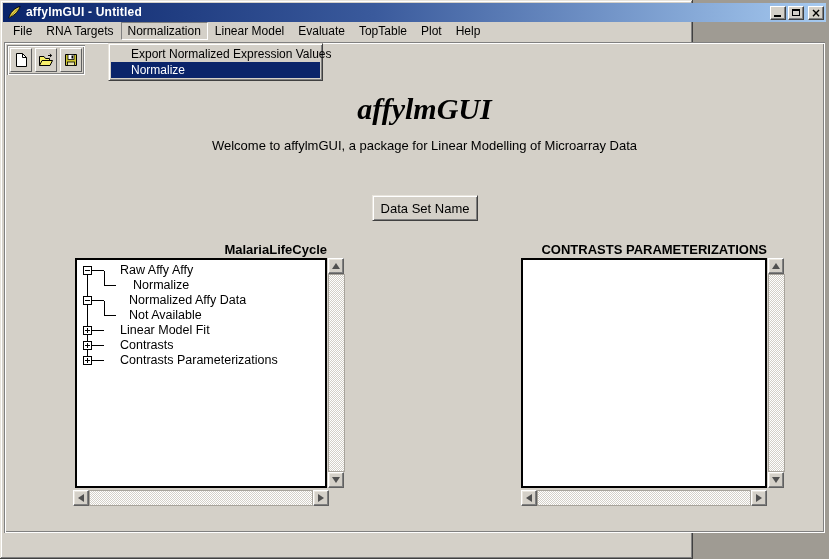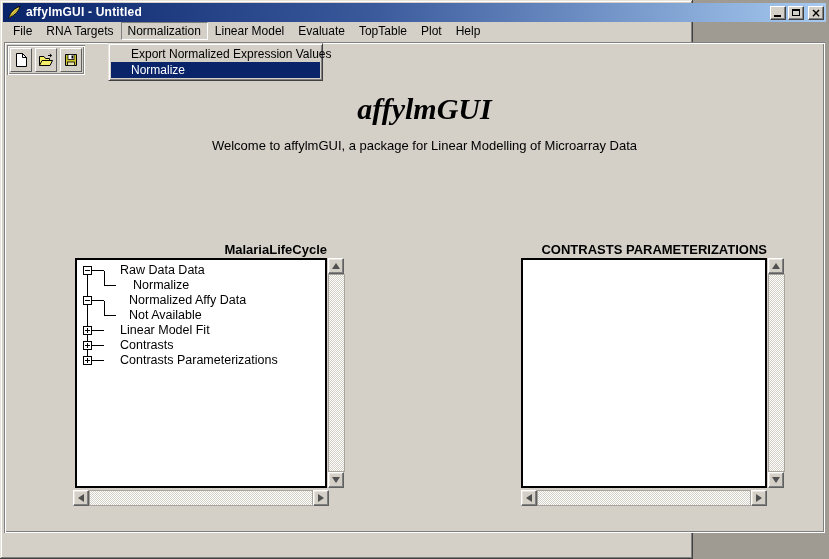--- a/index.html
+++ b/index.html
@@ -190,28 +190,29 @@
     <rect x="8.5" y="3.5" width="1.6" height="3" fill="#000"></rect>
     <rect x="4.5" y="10" width="7" height="3.5" fill="#e8e3b0" stroke="#000" stroke-width="0.8"></rect>
   </svg>
 </button>
       </div>
 
     <div class="center-col">
       <div class="app-title">affylmGUI</div>
       <div class="welcome">Welcome to affylmGUI, a package for Linear Modelling of Microarray Data</div>
     </div>
+    <button class="dataset-btn">Data Set Name</button>
 
     <div class="panel-title left">MalariaLifeCycle</div>
     <div class="listbox left">
       <div class="tree">
           <div class="t-line" style="left: 10px; top: 10px; width: 1px; height: 90px;"></div>
           <div class="t-line" style="left: 15px; top: 10px; width: 12px; height: 1px;"></div>
           <div class="t-box" style="left: 6px; top: 6px;"></div>
-          <span class="t-label" style="left: 43px; top: 3px;">Raw Data Data</span>
+          <span class="t-label" style="left: 43px; top: 3px;">Raw Affy Affy</span>
           <div class="t-line" style="left: 27px; top: 11px; width: 1px; height: 15px;"></div>
           <div class="t-line" style="left: 27px; top: 25px; width: 12px; height: 1px;"></div>
           <span class="t-label" style="left: 56px; top: 18px;">Normalize</span>
           <div class="t-line" style="left: 15px; top: 40px; width: 12px; height: 1px;"></div>
           <div class="t-box" style="left: 6px; top: 36px;"></div>
           <span class="t-label" style="left: 43px; top: 33px; margin-left: 9px;">Normalized Affy Data</span>
           <div class="t-line" style="left: 27px; top: 41px; width: 1px; height: 15px;"></div>
           <div class="t-line" style="left: 27px; top: 55px; width: 12px; height: 1px;"></div>
           <span class="t-label" style="left: 52px; top: 48px;">Not Available</span>
           <div class="t-line" style="left: 15px; top: 70px; width: 12px; height: 1px;"></div>

